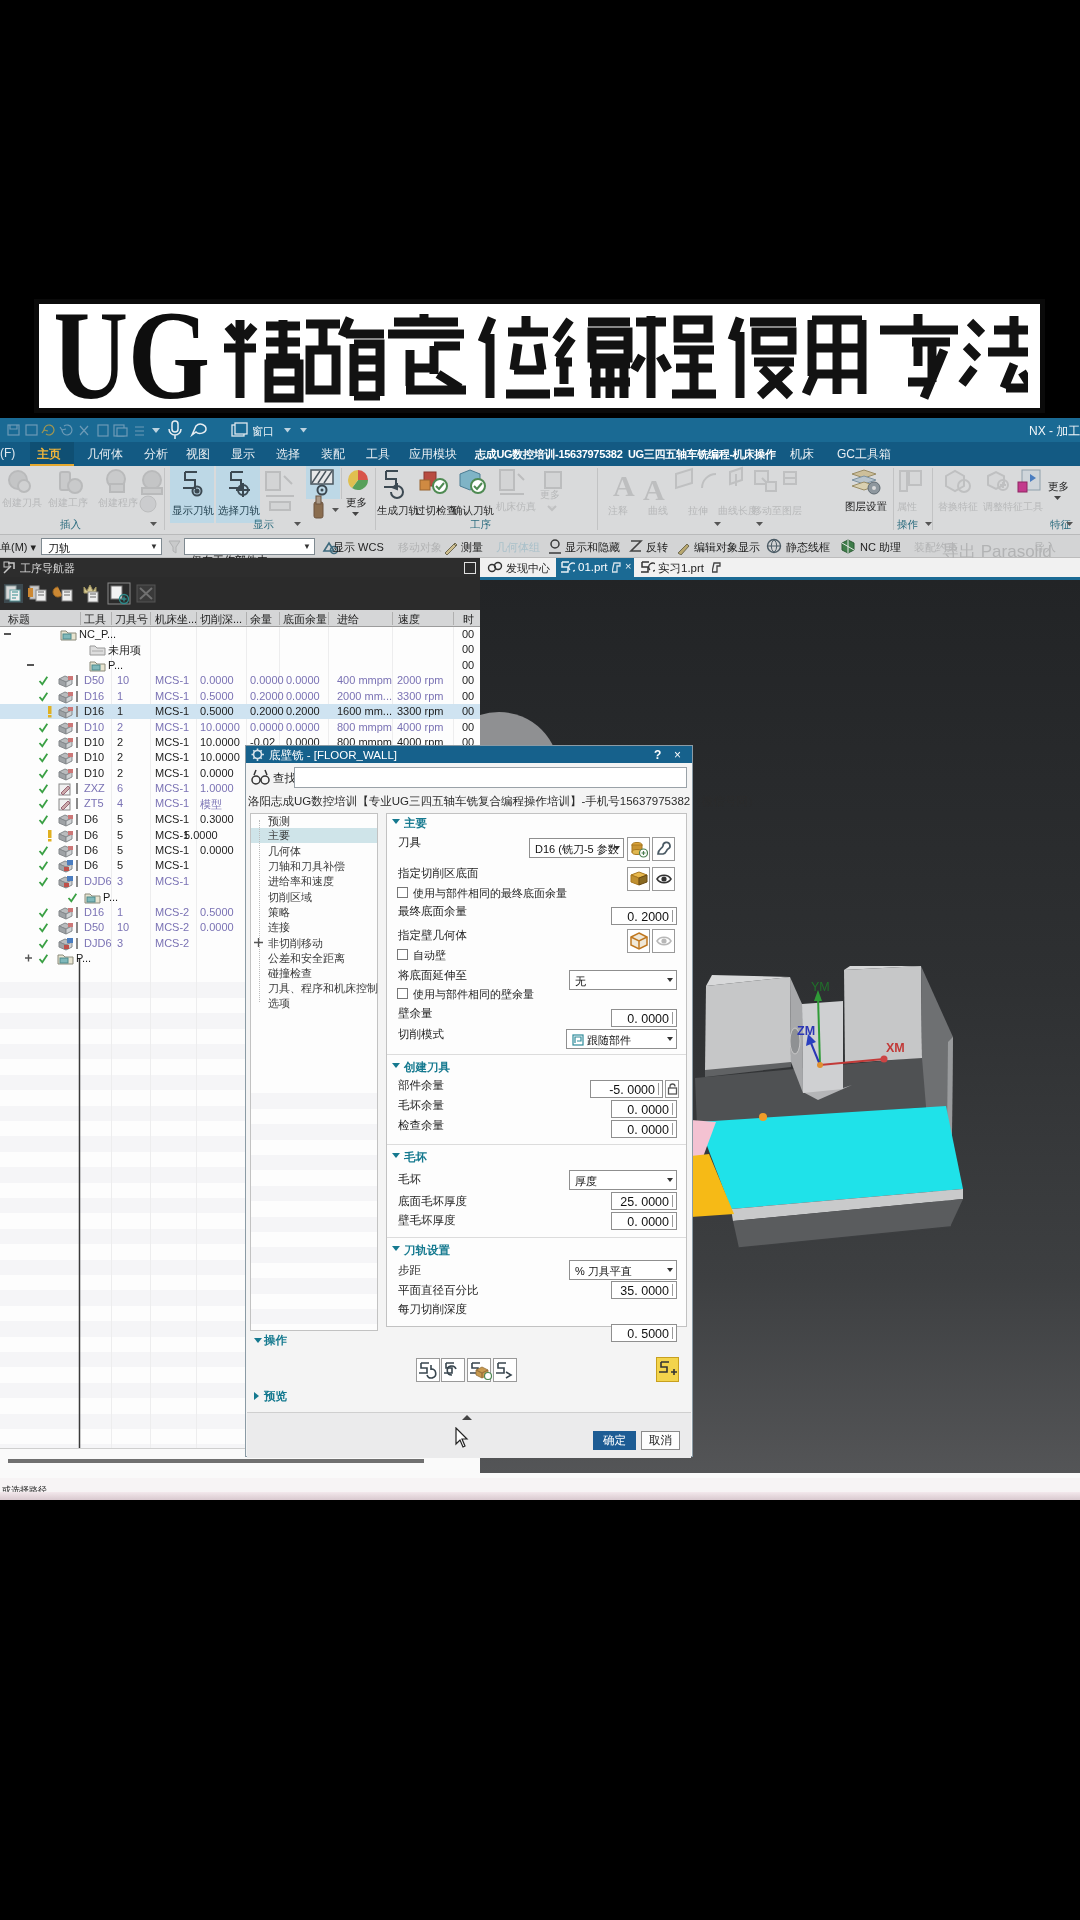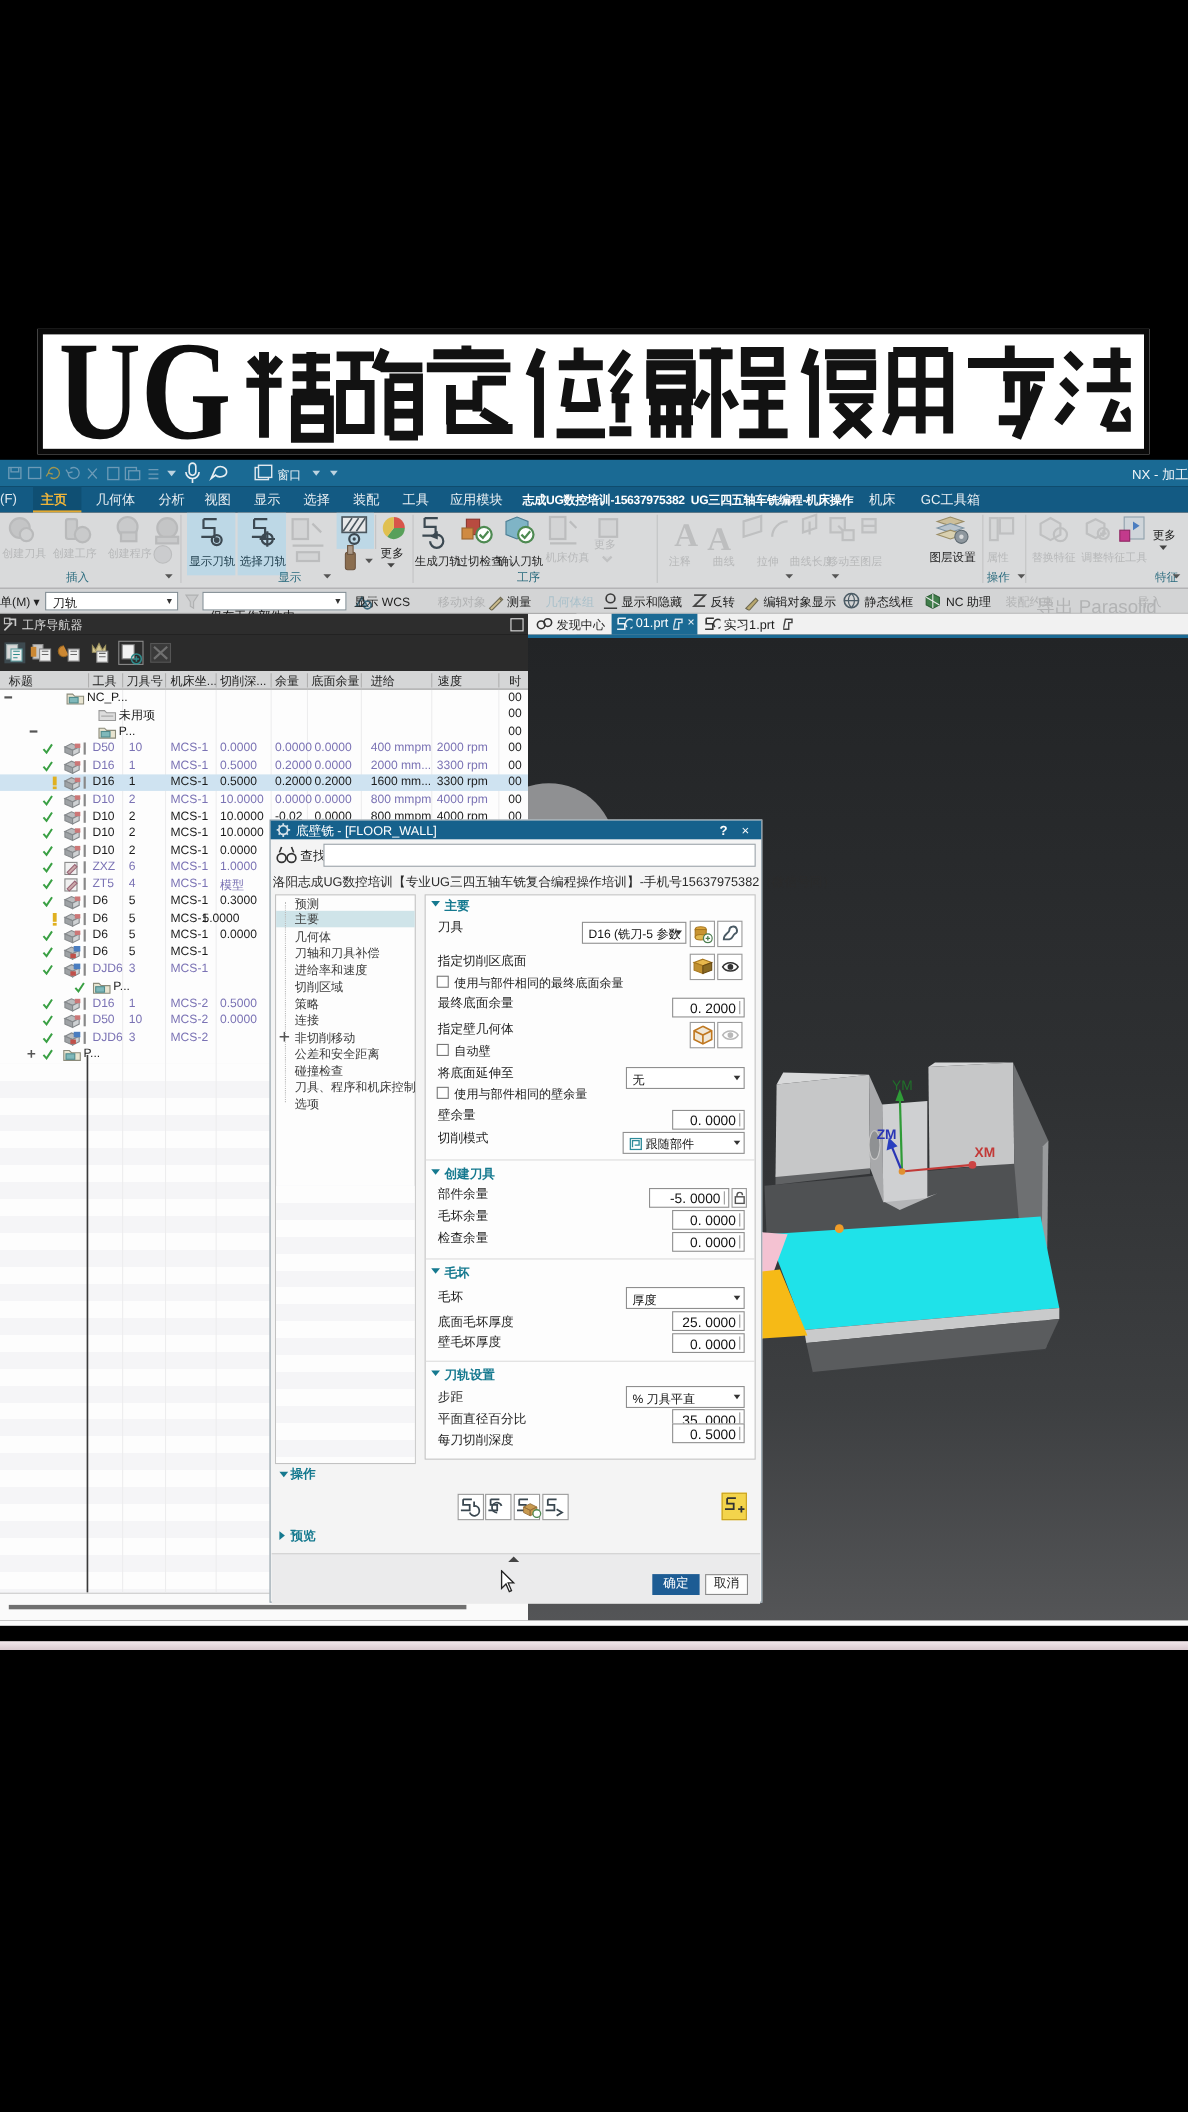--- a/index.html
+++ b/index.html
@@ -293,21 +293,21 @@
         <path d="M3,3 h11 l-4,6 v6 l-3,-2 v-4 z" fill="#c9cacb" stroke="#b0b1b2"></path>
       </svg>
 <div class="abs" style="left:184px;top:3px;width:131px;height:17px;background:#fff;border:1px solid #7f8a91;box-sizing:border-box;font-size:11px;color:#111">
         <span style="position:absolute;left:6px;top:14px">仅在工作部件内</span>
         <span style="position:absolute;right:3px;top:3px;font-size:8px;color:#333">▼</span>
       </div>
 <svg class="abs" style="left:322px;top:4px" width="17" height="16">
         <path d="M2,12 l5,-8 5,8 z" fill="none" stroke="#3e6a7d" stroke-width="1.6"></path>
         <circle cx="12" cy="11" r="3.5" fill="none" stroke="#3e6a7d" stroke-width="1.6"></circle>
       </svg>
-<div class="abs" style="left:322px;top:5px;font-size:11px;color:#222">显示 WCS</div>
+<div class="abs" style="left:333px;top:5px;font-size:11px;color:#222">显示 WCS</div>
 <div class="abs" style="left:398px;top:5px;font-size:11px;color:#b2b3b4">移动对象</div>
 <svg class="abs" style="left:443px;top:4px" width="16" height="16">
         <path d="M2,14 L12,4 l2,2 L4,16 z M11,5 l2,2" fill="#cdbd8e" stroke="#6f6a52"></path>
       </svg>
 <div class="abs" style="left:461px;top:5px;font-size:11px;color:#222">测量</div>
 <div class="abs" style="left:496px;top:5px;font-size:11px;color:#a9c0ca">几何体组</div>
 <svg class="abs" style="left:547px;top:3px" width="16" height="17">
         <circle cx="8" cy="6" r="4" fill="none" stroke="#3a3a3a" stroke-width="1.5"></circle>
         <path d="M2,15 h12" stroke="#3a3a3a" stroke-width="1.5"></path>
       </svg>
@@ -822,20 +822,23 @@
 <line x1="820" y1="1065" x2="811" y2="1043" stroke="#2a35b5" stroke-width="2"></line>
 <polygon points="808,1034 806,1046 816,1042" fill="#2a3fbf"></polygon>
 <text x="797" y="1035" font-size="12.5" fill="#2a35b5" font-weight="bold">ZM</text>
 <circle cx="820" cy="1065" r="3" fill="#e09030"></circle>
 </svg>
 </div>
 <div class="abs" id="navhsb">
       <div style="position:absolute;left:8px;top:10px;width:416px;height:4px;background:#707070"></div>
     </div>
 <div class="abs" id="winbtm"></div>
+<div class="abs" id="statusbar">
+      <span style="position:absolute;left:2px;top:6px">或选择路径</span>
+    </div>
 <div class="abs" id="statuspink"></div>
 
 <div class="abs" id="dlg">
 <div class="abs" style="left:0;top:0;width:446px;height:17px;background:#16618c"></div>
 <svg class="abs" style="left:5px;top:2px" width="13" height="13">
         <circle cx="6.5" cy="6.5" r="4" fill="none" stroke="#d5e2ea" stroke-width="1.6"></circle>
         <g stroke="#d5e2ea" stroke-width="1.6">
           <path d="M6.5,0.5 v2.5 M6.5,10.5 v2.5 M0.5,6.5 h2.5 M10.5,6.5 h2.5 M2.3,2.3 l1.8,1.8 M8.9,8.9 l1.8,1.8 M10.7,2.3 l-1.8,1.8 M4.1,8.9 l-1.8,1.8"></path>
         </g>
       </svg>
@@ -998,21 +1001,21 @@
         <div class="abs cmb" style="left:323px;top:514px;width:108px;height:20px">
           <span class="tx">% 刀具平直</span>
           <span class="dtri"></span>
         </div>
         <div class="abs lbl" style="left:152px;top:537px">平面直径百分比</div>
         <div class="abs inp" style="left:365px;top:535px;width:66px;height:18px">
           <span class="v">35. 0000</span>
           <span class="tk"></span>
         </div>
         <div class="abs lbl" style="left:152px;top:556px">每刀切削深度</div>
-        <div class="abs inp" style="left:365px;top:548px;width:66px;height:18px">
+        <div class="abs inp" style="left:365px;top:578px;width:66px;height:18px">
           <span class="v">0. 5000</span>
           <span class="tk"></span>
         </div>
       </div>
 
 <div class="abs" style="left:1px;top:666px;width:444px;height:45px;background:#ebebec;border-top:1px solid #cfcfcf"></div>
 <div class="abs sect" style="left:18px;top:587px">操作</div>
       <div class="abs trit" style="left:8px;top:592px"></div>
 <div class="abs btn" style="left:170px;top:612px;width:24px;height:24px"></div>
 <div class="abs btn" style="left:195px;top:612px;width:24px;height:24px"></div>

